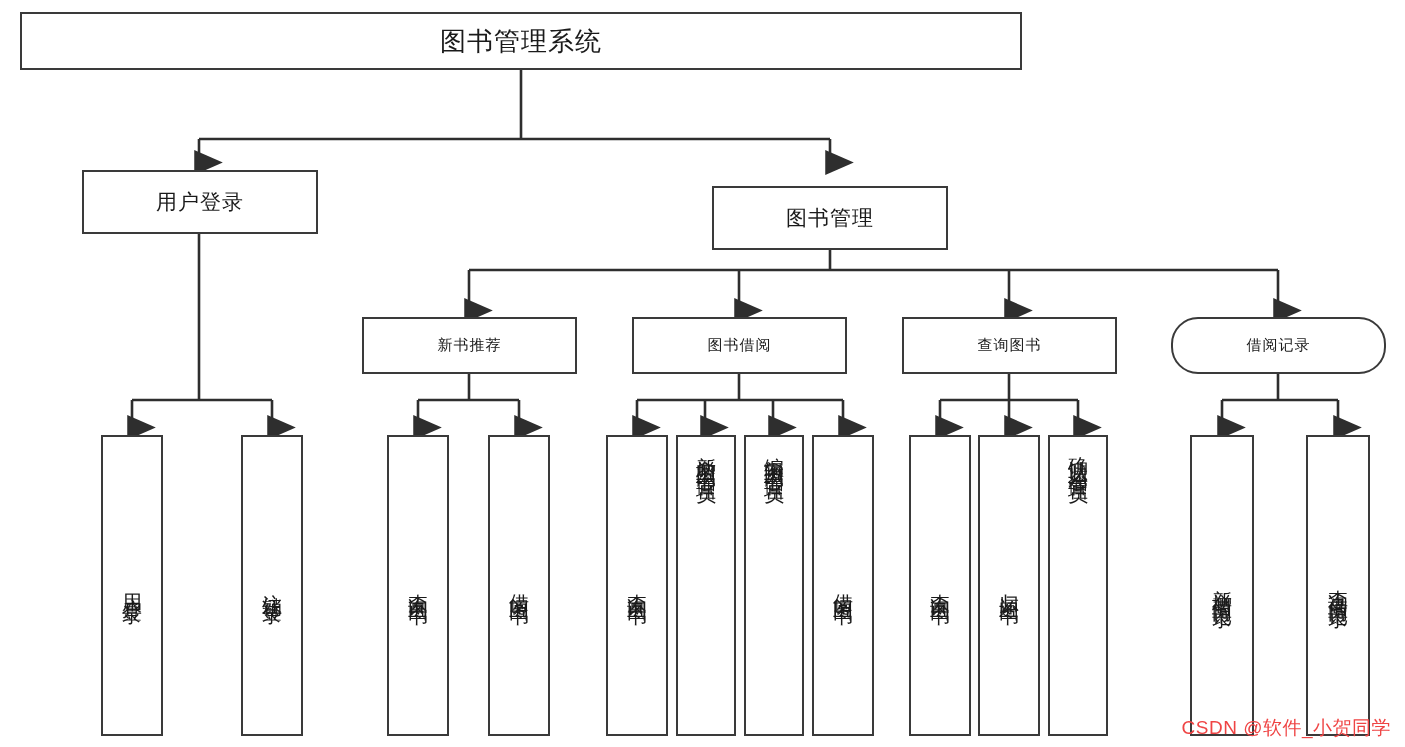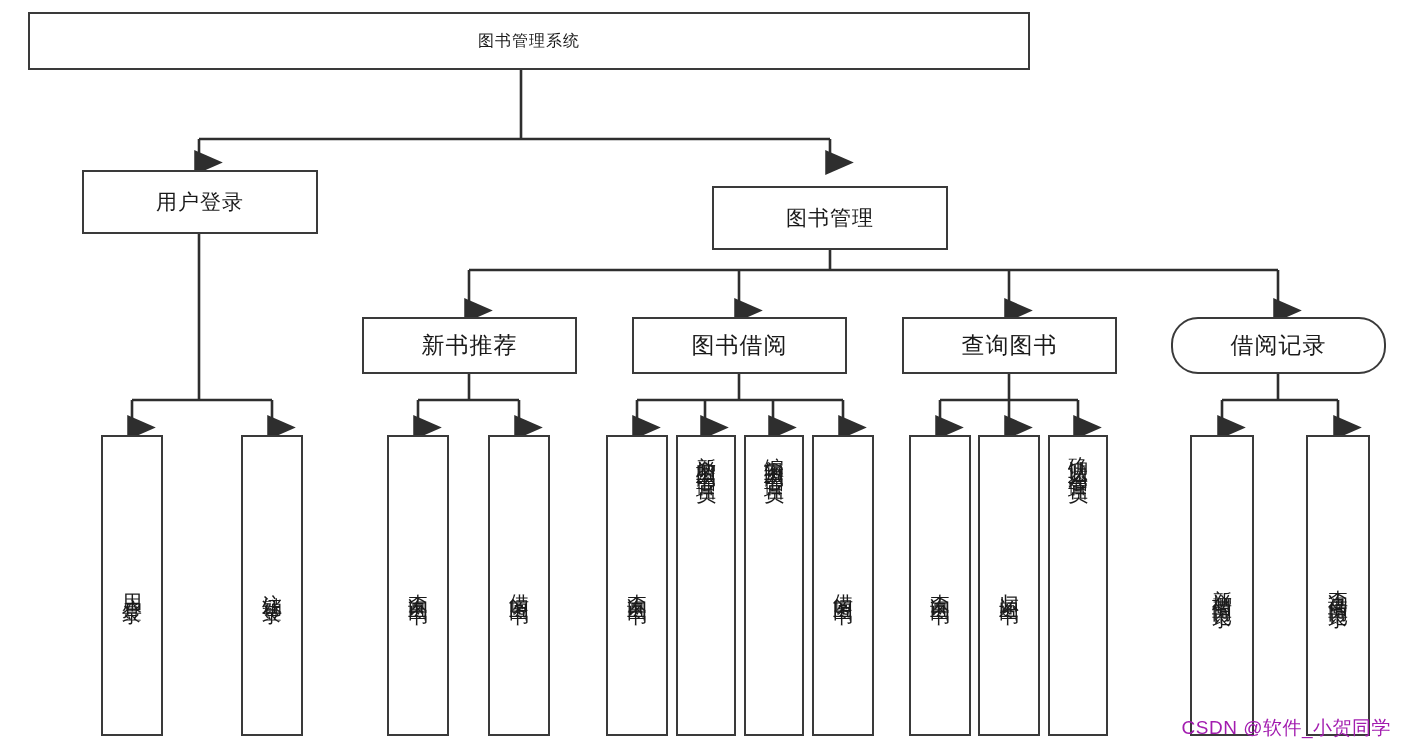--- a/index.html
+++ b/index.html
@@ -23,23 +23,23 @@
     border:2px solid #3a3a3a;
     display:flex;
     align-items:center;
     justify-content:center;
     color:#1a1a1a;
     font-size:21px;
     line-height:1.25;
     letter-spacing:1px;
     white-space:nowrap;
   }
-  .node.lvl1{font-size:16px;margin-left:8px;}
+  .node.lvl1{font-size:26px;}
   .node.lvl2{font-size:21px;}
-  .node.lvl3{font-size:23px;}
+  .node.lvl3{font-size:15px;}
   
   .node.leaf{
     font-size:20px;
     letter-spacing:4px;
     writing-mode:vertical-rl;
     text-orientation:upright;
     align-items:center;
     justify-content:center;
     padding:4px 0;
     white-space:normal;
@@ -54,21 +54,21 @@
     left:0;top:0;
     width:1405px;height:747px;
     pointer-events:none;
   }
   
   #watermark{
     position:absolute;
     right:14px;
     bottom:6px;
     font-size:19px;
-    color:#a21caf;
+    color:#ef4444;
     letter-spacing:0.5px;
     white-space:nowrap;
     user-select:none;
   }
 </style>
 </head>
 <body>
 
 <div id="canvas">
 

